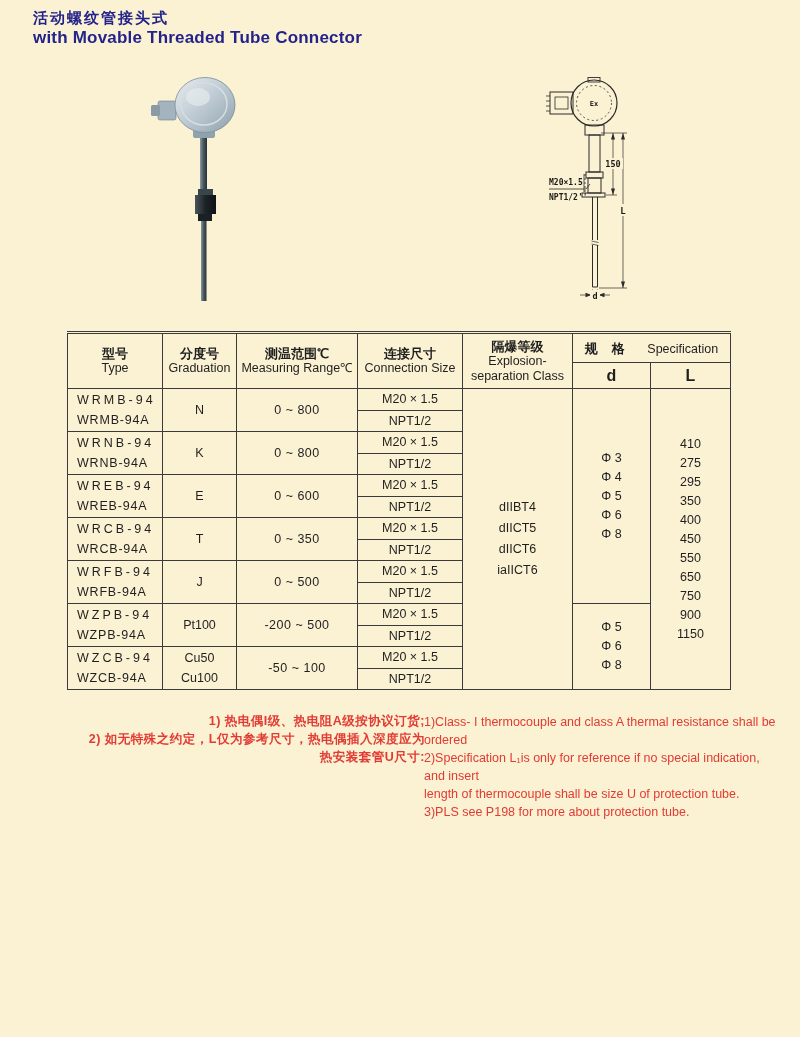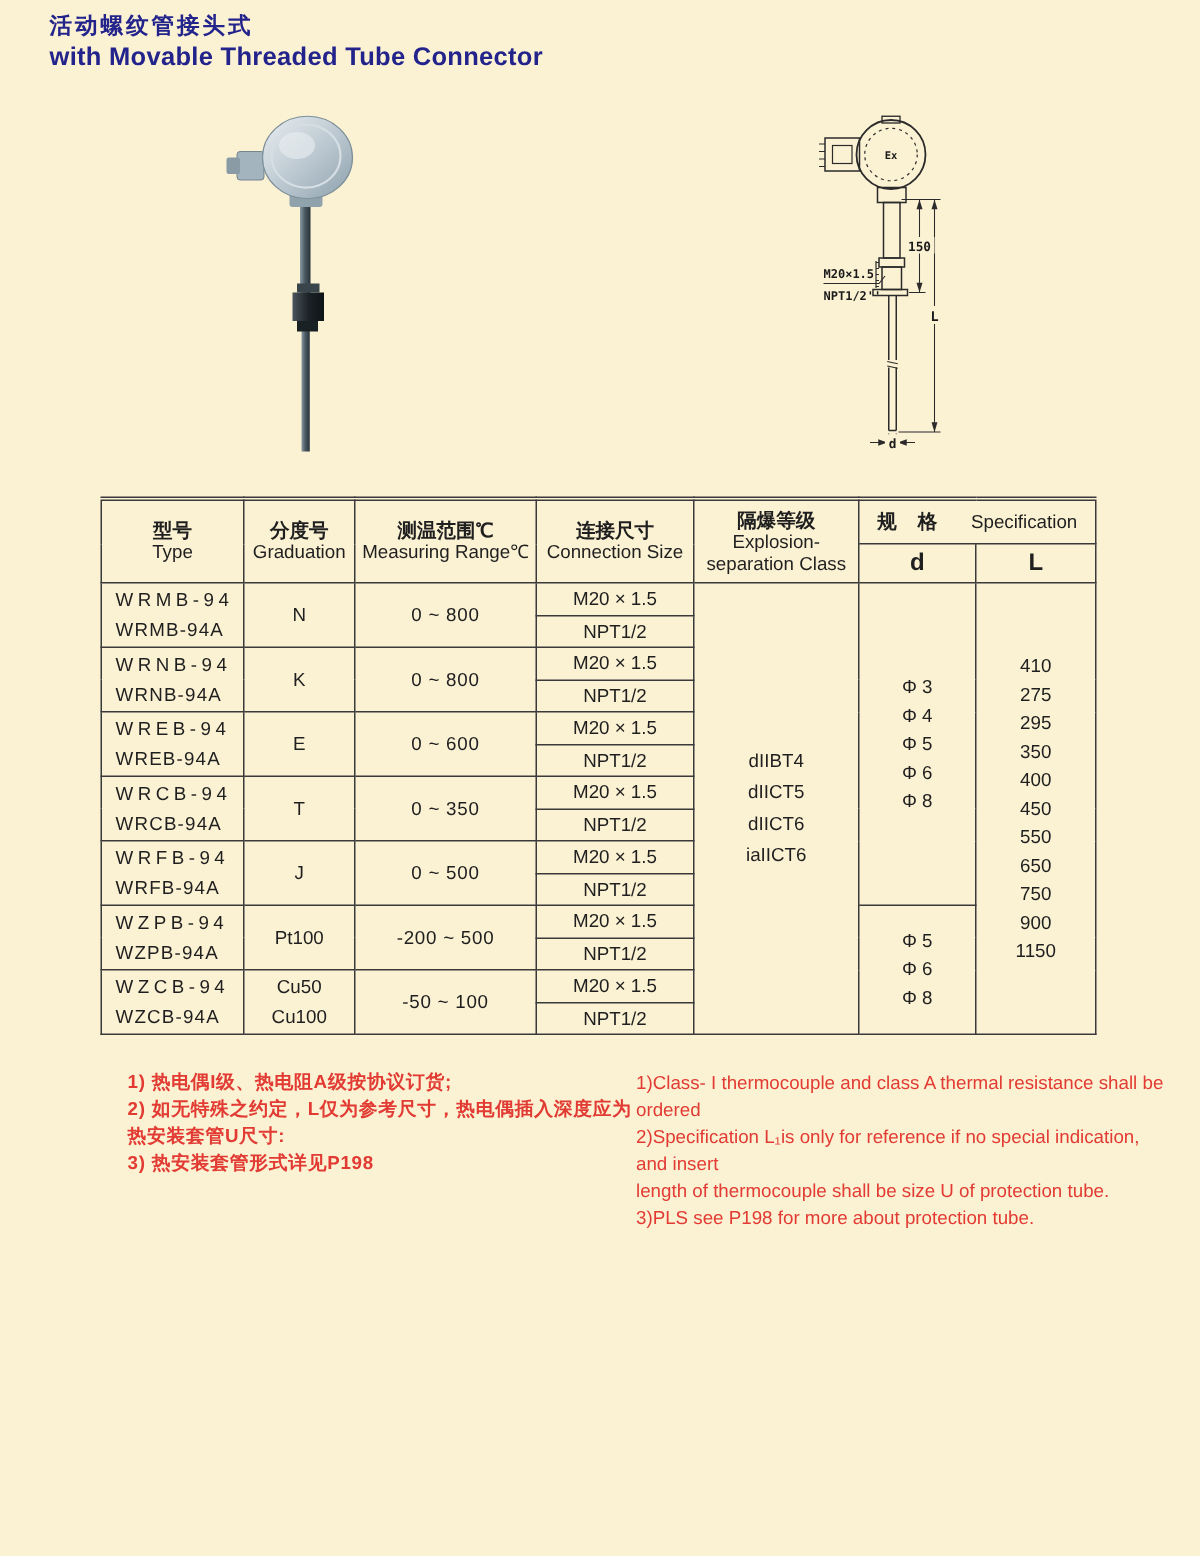--- a/index.html
+++ b/index.html
@@ -33,21 +33,21 @@
   td.model .m-b { font-size:12.5px; letter-spacing:0.8px; }
   td.grad { font-size:12.5px; }
   td.grad .g2 { display:block; line-height:20px; }
   td.range { font-size:12.5px; letter-spacing:0.5px; }
   td.conn { font-size:12.5px; }
   td.expl div { font-size:12.5px; line-height:21px; }
   td.dcol div, td.lcol div { font-size:12.5px; line-height:19px; }
 
   
   .notes-zh { position:absolute; left:85px; top:712px; width:340px; color:#E23B33; font-size:12.5px; font-weight:700; }
-  .notes-zh div { line-height:18px; letter-spacing:0.5px; }
+  .notes-zh div { line-height:18px; letter-spacing:0.5px;text-align:right; }
   .notes-en { position:absolute; left:424px; top:713px; width:352px; color:#E23B33; font-size:12.5px; font-weight:400; }
   .notes-en div { line-height:18px; }
 
   .dimtxt { font-family:"DejaVu Sans Mono", monospace; font-weight:bold; fill:#1a1a1a; }
 </style>
 </head>
 <body>
 
 <div class="page">
 
@@ -329,21 +329,20 @@
       <tr>
           <td class="conn">NPT1/2</td>
         </tr>
     </tbody>
   </table>
 
   <div class="notes-zh">
     <div>1) 热电偶I级、热电阻A级按协议订货;</div>
     <div>2) 如无特殊之约定，L仅为参考尺寸，热电偶插入深度应为</div>
     <div>热安装套管U尺寸:</div>
-    <div>3) 热安装套管形式详见P198</div>
   </div>
   <div class="notes-en">
     <div>1)Class- I  thermocouple and class A thermal resistance shall be ordered</div>
     <div>2)Specification L₁is only for reference if no special indication, and insert</div>
     <div>length of thermocouple shall be size U of protection tube.</div>
     <div>3)PLS see P198 for more about protection tube.</div>
   </div>
 
 </div>
 

